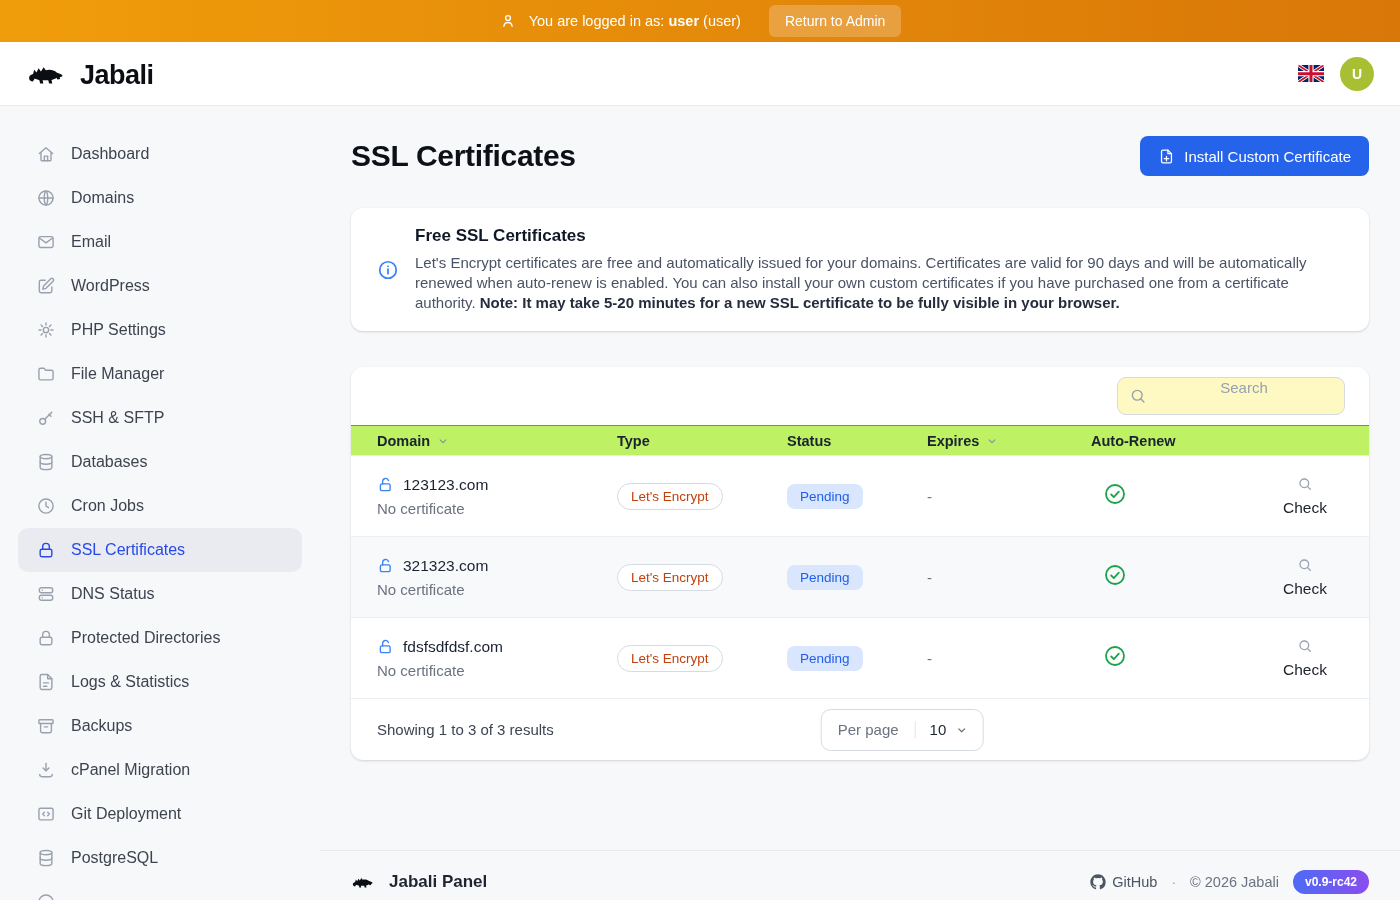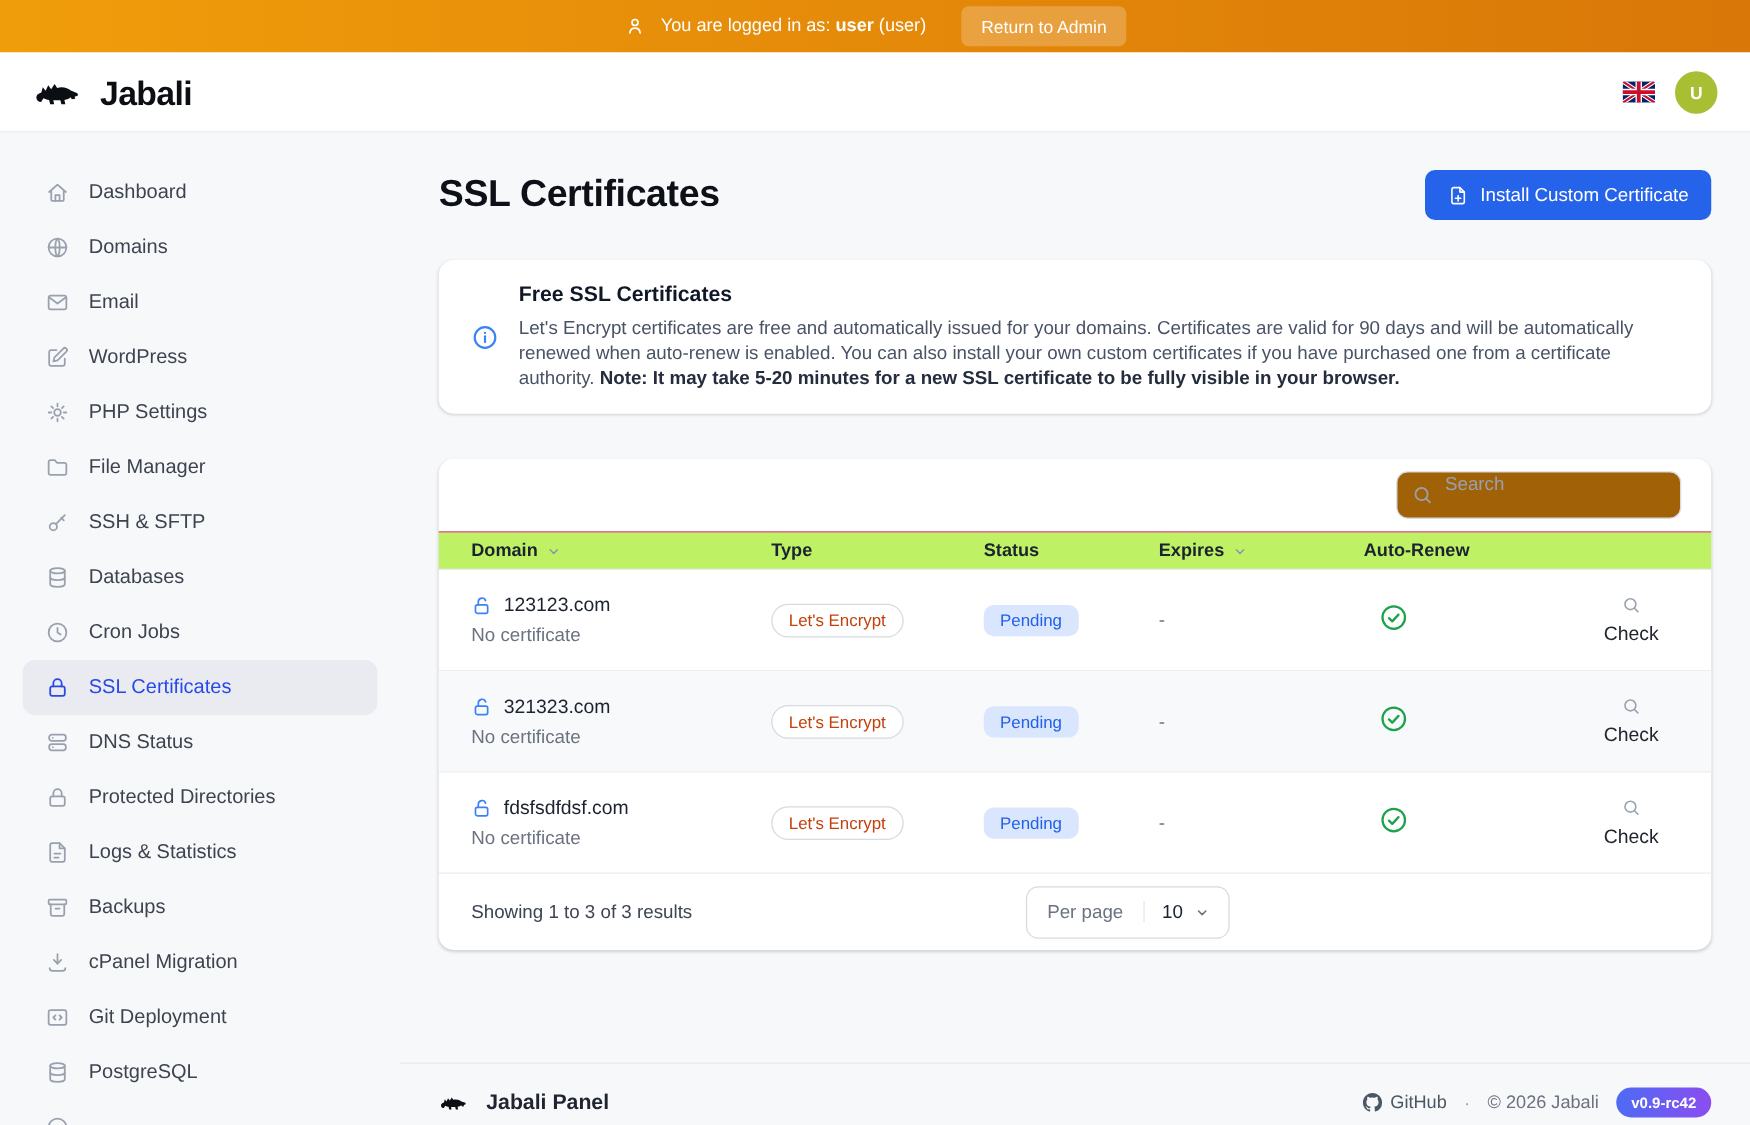--- a/index.html
+++ b/index.html
@@ -49,21 +49,21 @@
   .info-card { margin-top:31px; padding:18px 26px; display:flex; align-items:center; gap:16px; }
   .info-icon { width:22px; height:22px; color:#3b82f6; }
   .info-title { font-size:17px; font-weight:700; color:#101828; margin-bottom:7px; }
   .info-body { font-size:15px; color:#4a5365; line-height:20px; max-width:930px; }
   .info-note { font-weight:700; color:#252d3d; }
 
   .table-card { margin-top:36px; }
   .search-row { padding:10px 24px; display:flex; justify-content:flex-end; }
   .search-box { position:relative; width:228px; }
   .search-input { width:100%; height:38px; border:1px solid #d6dae1; border-radius:9px; padding:0 12px 17px 38px;
-                  font-size:15px; font-family:inherit; color:#101828; outline:none; background:#a16207; }
+                  font-size:15px; font-family:inherit; color:#101828; outline:none; background:#fef9c3;text-align:center; }
   .search-input::placeholder { color:#98a1b0; }
   .search-icon { position:absolute; left:12px; top:10px; width:18px; height:18px; color:#98a1b0; }
 
   .tgrid { display:grid; grid-template-columns:240px 170px 140px 164px 176px 1fr; padding:0 26px; align-items:center; }
   .thead { background:#bef264; border-top:1px solid #ec4899; border-bottom:1px solid #e9ebee; height:31px; }
   .th { font-size:14.5px; font-weight:700; color:#1b2230; display:flex; align-items:center; gap:6px; }
   .th .chev { width:14px; height:14px; color:#8b93a2; }
 
   .trow { height:81px; border-bottom:1px solid #eceef2; }
   .trow:nth-child(even) { background:#f8f9fb; }

